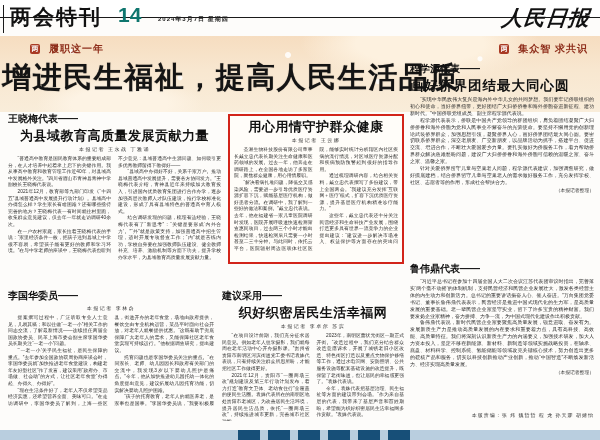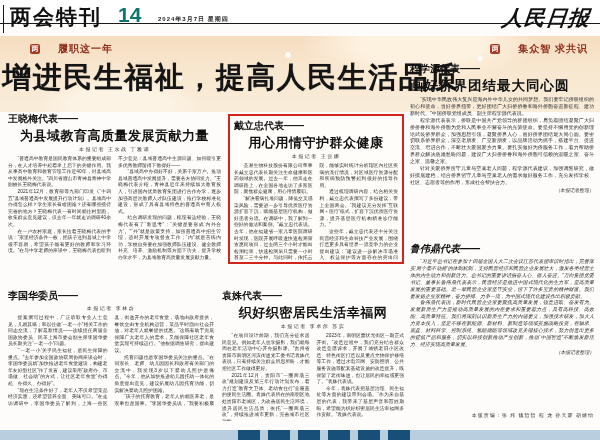--- a/index.html
+++ b/index.html
@@ -4,21 +4,21 @@
 <style>
   * { margin:0; padding:0; box-sizing:border-box; }
   html,body { background:#e8e8e8; }
   .page {
     position:relative; width:600px; height:440px; background:#fdfcfa;
     font-family:"Liberation Sans","DejaVu Sans",sans-serif; overflow:hidden;
     margin:0 auto; color:#222;
   }
   
   .masthead {
-    position:absolute; top:0; left:0; right:0; height:24px;
+    position:absolute; top:0; left:0; right:0; height:18px;
     border-bottom:1.5px solid #1a1a1a; background:#fff;
   }
   .masthead-bracket {
     position:absolute; left:3px; top:5px; width:6px; height:28px;
     border-left:1.5px solid #1a1a1a;
   }
   .section-title {
     position:absolute; left:10px; top:3px; font-size:21px; font-weight:900;
     letter-spacing:2px; color:#111;
   }
@@ -37,21 +37,21 @@
       radial-gradient(circle at 30% 55%, rgba(255,255,255,.8) 2px, transparent 3px),
       radial-gradient(circle at 48% 25%, rgba(255,255,255,.85) 2.5px, transparent 3.5px),
       radial-gradient(circle at 63% 60%, rgba(255,255,255,.8) 2px, transparent 3px),
       radial-gradient(circle at 80% 30%, rgba(255,255,255,.85) 2px, transparent 3px),
       radial-gradient(circle at 92% 65%, rgba(255,255,255,.8) 2px, transparent 3px),
       radial-gradient(ellipse 120px 40px at 20% 90%, #fdf3e4 40%, transparent 70%),
       radial-gradient(ellipse 160px 50px at 70% 10%, #fdf1df 40%, transparent 75%),
       linear-gradient(180deg,#f6ddc0 0%,#f8e7d0 45%,#f9edda 100%);
   }
   .banner-row { position:absolute; top:40px; left:0; right:0; height:18px; }
-  .banner-item { position:absolute; display:flex; align-items:center; gap:18px;padding-left:20px; }
+  .banner-item { position:absolute; display:flex; align-items:center; gap:9px;padding-left:20px; }
   .banner-item.left { left:10px; top:2px; }
   .banner-item.right { right:12px; top:2px; }
   .banner-icon {
     width:10px; height:10px; background:#a8structure;
     background:#a93a24; color:#fff; font-size:7px; line-height:10px;
     text-align:center; border-radius:2px; font-weight:700; flex:0 0 auto;
   }
   .banner-label { font-size:10px; font-weight:900; color:#8f2f1c; letter-spacing:1px; }
   .main-headline {
     position:absolute; top:58px; left:0; width:462px; text-align:center;
@@ -81,21 +81,21 @@
   .art-1 .a-body { height:106px; }
   .art-3 { left:8px;  top:289px; width:206px; height:132px; }
   .art-3 .a-body { height:96px; }
   .art-4 { left:222px; top:289px; width:182px; height:132px; }
   .art-4 .a-body { height:96px; }
   
   .right-col { position:absolute; left:410px; top:62px; width:184px; height:356px; }
   .rc-art .a-headline { font-size:13.5px; text-align:left; letter-spacing:1px; }
   .rc-art .a-body { font-size:5px; line-height:6.9px; }
   .art-2 .a-body { height:142px; }
-  .art-5 { margin-top:4px;font-style:italic; }
+  .art-5 { margin-top:24px; }
   .art-5 .a-body { height:118px; }
   .editors-line {
     position:absolute; right:6px; top:412px; font-size:5px; color:#333; letter-spacing:1px;
   }
   
   .bottom-strip {
     position:absolute; left:0; right:0; top:430px; height:10px; background:#b9cedf;
   }
   .strip-seg { position:absolute; top:0; height:10px; background:#174f78; }
 </style>
@@ -134,21 +134,20 @@
     <div class="a-body two-col">
       <p>“普通高中教育是国民教育体系的重要组成部分，在人才培养中起着承上启下的关键作用。我从事高中教育和教育管理工作近40年，对县域高中发展格外关注。”四川省眉山市青神县青神中学副校长王晓梅代表说。</p>
       <p>2021年12月，教育部等九部门印发《“十四五”县域普通高中发展提升行动计划》。县域高中办得怎么样？学生家长有啥困难？还有哪些亟待完善的地方？王晓梅代表一有时间就往村里跑，收集群众意见建议，仅去年一年就走访调研40余次。</p>
       <p>在一户农村家庭，家长拉着王晓梅代表的手说：“家里经济条件一般，把孩子送到县城上中学很不容易，希望孩子能有更好的教师和学习环境。”在与中学老师的座谈中，王晓梅代表也听到不少意见：县域普通高中生源问题、如何吸引更多优秀教师留得下教得好——</p>
       <p>“县域高中办得好不好，关系千家万户。推动县域普通高中发展提升，需要各方协同发力。”王晓梅代表介绍，青神县近年来持续加大教育投入，引进国内优质教育集团进行合作办学，逐步加强高层次教师人才队伍建设，推行学校标准化建设，形成了具有县域特色的普通高中育人模式。</p>
       <p>结合调研发现的问题，梳理有益经验，王晓梅代表有了“新思考”：“关键是要形成‘内外合力’。”“外”就是政策支持，加强普通高中招生管理，适时开展专项督查工作；“内”就是苦练内功，学校自身要在加强教师队伍建设、健全教师补充、培养、激励机制等方面下功夫，提升学校办学水平，为县域教育高质量发展贡献力量。</p>
     </div>
   </div>
 
   <div class="article art-1">
-    <div class="a-label">戴立忠代表——</div>
     <div class="a-headline">用心用情守护群众健康</div>
     <div class="a-byline">本报记者 王云娜</div>
     <div class="a-body two-col">
       <p>圣湘生物科技股份有限公司董事长戴立忠代表长期关注生命健康和医药领域的发展。过去一年，他奔走在调研路上，在全国各地走访了多家医院，聚焦群众健康，用心用情履职。</p>
       <p>“解决看病扎堆问题，降低交叉感染风险，需要进一步引导优质医疗资源扩容下沉，赋能基层医疗机构，做好患者分流。在调研中，我了解到一些好的做法和案例。”戴立忠代表说。去年，他在福建省一家儿童医院调研时发现，医院开展呼吸道快速检测筛查惠民项目，过去两三个小时才能出检测结果，快速检测后只需要一小时甚至二三十分钟。与此同时，依托云平台，医院辐射周边医联体社区医院，能够实时统计分析辖区内社区疾病的流行情况，对区域医疗资源分配和疾病预防预警起到很好的指导作用。</p>
       <p>通过梳理调研内容，结合相关资料，戴立忠代表撰写了多份建议，带上全国两会。“我建议充分发挥‘互联网＋医疗’模式，扩容下沉优质医疗资源，提升基层医疗机构精准诊疗能力。”</p>
       <p>这些年，戴立忠代表还十分关注民营经济和生命科技产业发展，围绕打造更多具有世界一流竞争力的企业提出建议：“建议进一步解决市场准入、权益保护等方面存在的突出问题，提高民营企业贷款占比，扩大个体工商户分类帮扶支持。”</p>
 
     </div>
   </div>
@@ -159,21 +158,21 @@
     <div class="a-body two-col">
       <p>提案撰写过程中，广泛听取专业人士意见，几易其稿；和以往做“一老一小”相关工作的同志交流，了解最新情况——连续担任两届全国政协委员、民革上海市委会副主席李国华委员长期关注“一老一小”问题。</p>
       <p>“‘一老一小’关乎民生福祉，是民生保障的重点。”去年参加全国政协双周协商座谈会时，李国华委员就“加快推进老年食堂建设，构建老年友好型社区”作了发言，建议采用“政府办、市场做、社会助”的方式，让社区老年食堂“办得起、办得久、办得好”。</p>
       <p>“现在生活条件好了，老年人不仅希望菜品经济实惠，还希望营养全面、美味可口。”在走访调研中，李国华委员了解到，上海一些区县，街道开办的老年食堂，场地由政府提供，餐饮交由专业机构运营，菜品平时面向社会开放，对老年人就餐提供优惠。“这既有助于兜底保障广大老年人的需求，又能保障社区老年食堂实现可持续运行。”他根据调查研究，提出建议。</p>
       <p>托育问题也是李国华委员关注的重点。“在同家长、老师、幼儿园园长和政府有关部门的交流中，我发现3岁以下婴幼儿照护是痛点。”今年，他从加快推进幼儿园托幼一体化的角度提出意见，建议拓展幼儿园托育功能，切实解决婴幼儿照护困难。</p>
       <p>“孩子的托育教育，老年人的就医养老，是家事也是国事。”李国华委员说，“我要积极履职，让意见建议更好地反映人民呼声，回应群众期待。”</p>
     </div>
   </div>
 
   <div class="article art-4">
-    <div class="a-label">袁姝代表——</div>
+    <div class="a-label">建议采用——</div>
     <div class="a-headline">织好织密居民生活幸福网</div>
     <div class="a-byline">本报记者 李卓尔 苏滨</div>
     <div class="a-body two-col">
       <p>“在项目设计前期，我们充分征求居民意见。例如老年人想学摄影，我们就每周在老年活动中心开办摄影课。”贵州省贵阳市南明区河滨街道党工委书记袁姝代表说，只有持续关注群众所思所盼，才能把社区工作做得更好。</p>
       <p>2021年12月，贵阳市“一圈两场三改”规划建设及第三年行动计划发布，着力打造“教育文卫体、老幼食住行”全覆盖的便民生活圈。袁姝代表所在的南明区地处贵阳市老城区，为改善居民生活环境，提升居民生活品质，依托“一圈两场三改”，持续推进城市更新，完善城市社区功能。</p>
       <p>2023年，南明区曹状元街区一期正式开街。“改造过程中，我们充分结合群众改造意愿诉求，开展了城镇老旧小区改造、特色街区打造以及重点文物保护修缮等工作，通过水电管网、安防照明、公共服务设施等配套基础设施的改造提升，既保留了老街味道，也让居民的幸福感更强了。”袁姝代表说。</p>
       <p>今年，袁姝代表把基层治理、民生福祉等方面的建议带到会场。“作为来自基层的代表，我带来了基层声音和百姓期盼，希望能为织好织密居民生活幸福网多作贡献。”袁姝代表说。</p>
     </div>
   </div>
 

